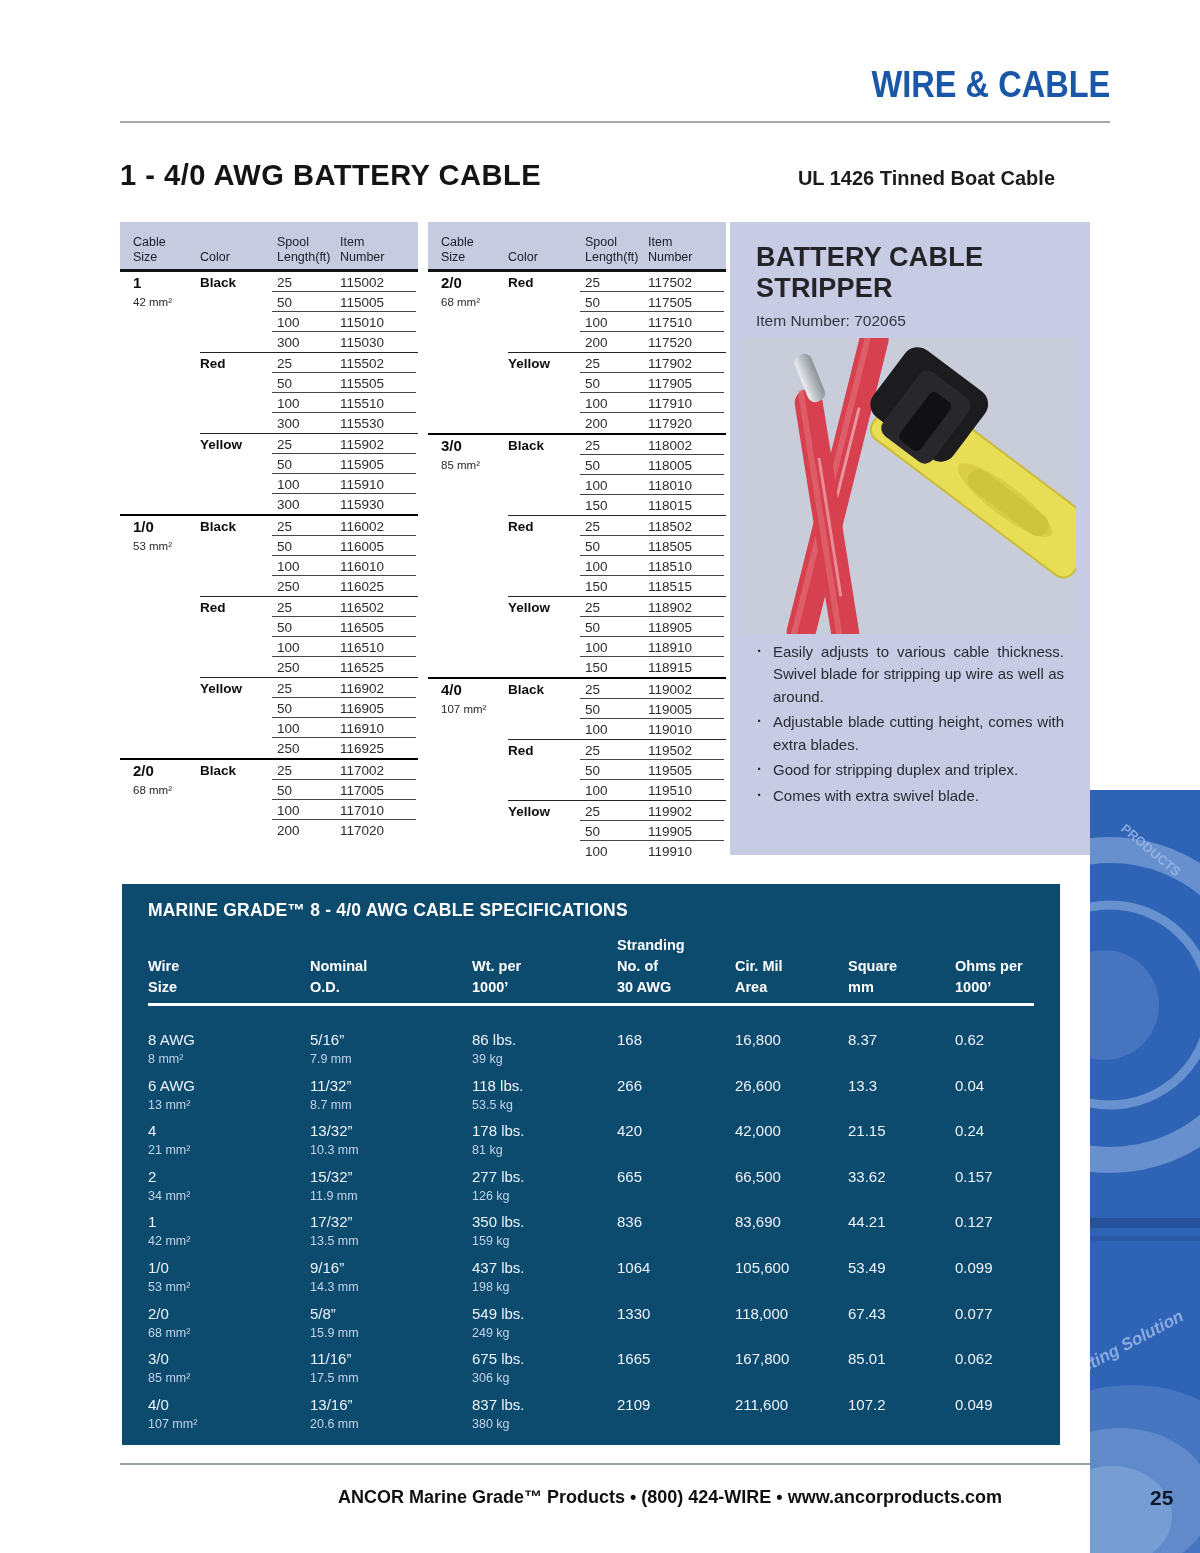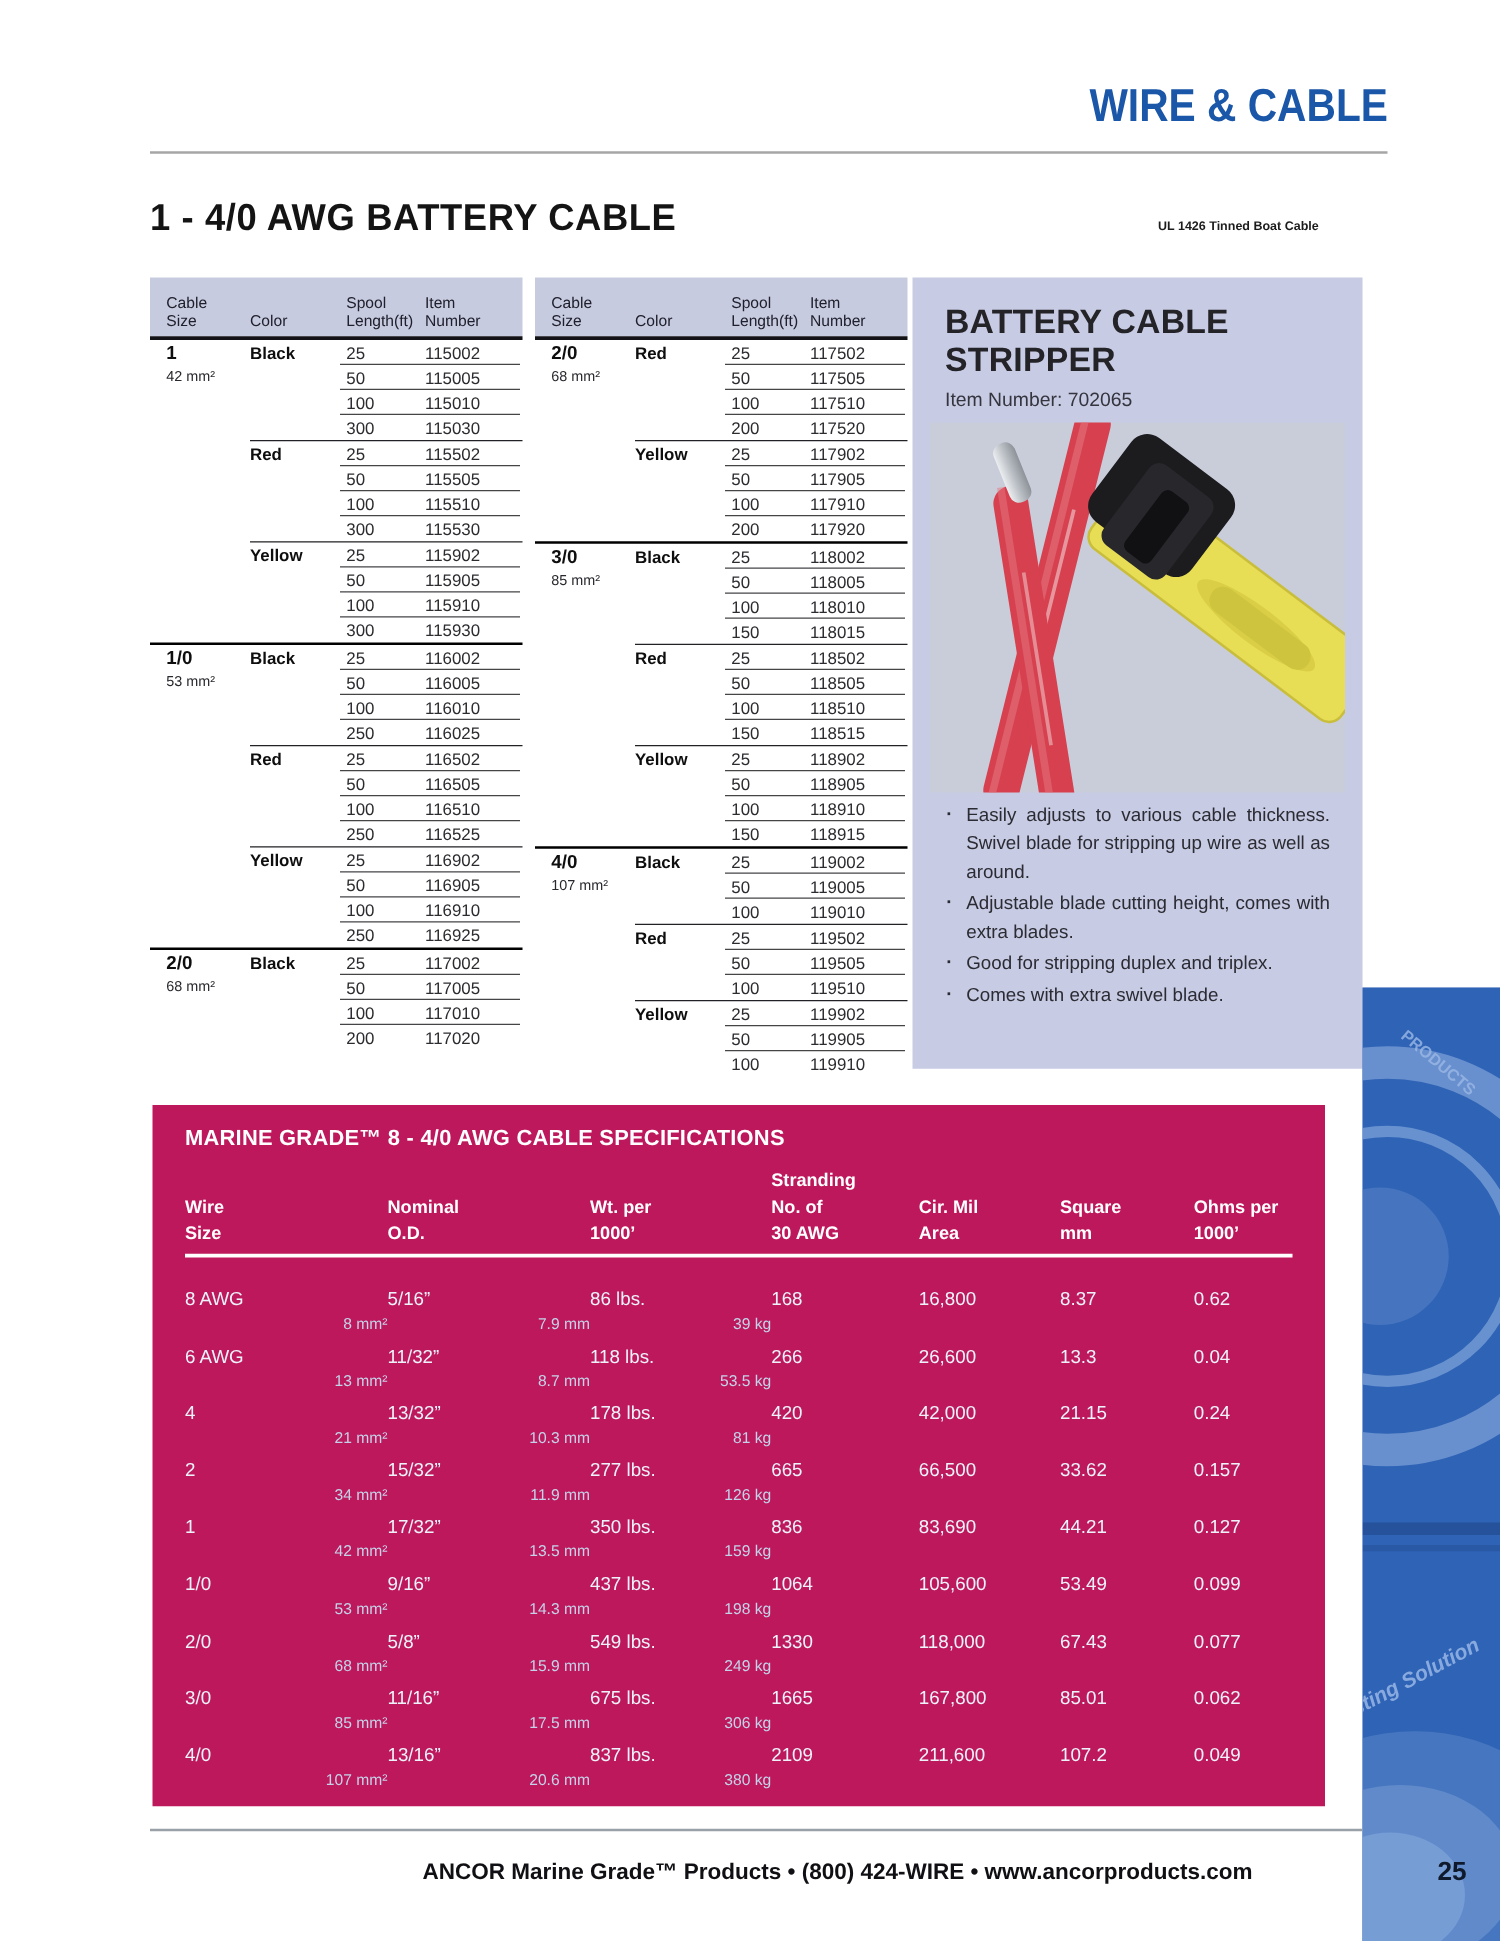--- a/index.html
+++ b/index.html
@@ -8,21 +8,21 @@
     font-family:"Liberation Sans", sans-serif; overflow:hidden;
   }
   
   .kicker {
     position:absolute; top:64px; right:90px; font-size:37px; font-weight:bold;
     color:#1a57a8; transform:scaleX(.88); transform-origin:100% 50%; white-space:nowrap;
   }
   .header-rule { position:absolute; top:121px; left:120px; width:990px; height:2px; background:#a6a6a6; }
   .title-row { position:absolute; top:158px; left:120px; width:935px; display:flex; align-items:baseline; }
   .h1 { font-size:30px; font-weight:bold; color:#141414; letter-spacing:.5px; transform:scaleX(.97); transform-origin:0 100%; white-space:nowrap; }
-  .subtitle { margin-left:auto; font-size:10px; font-weight:bold; color:#1c1c1c; white-space:nowrap; }
+  .subtitle { margin-left:auto; font-size:20px; font-weight:bold; color:#1c1c1c; white-space:nowrap; }
 
   
   .cable-table { position:absolute; top:222px; width:298px; }
   #cable-table-left  { left:120px; }
   #cable-table-right { left:428px; }
   .ct-header {
     background:#c7cbe0; display:grid; grid-template-columns:67px 77px 63px auto;
     align-items:end; padding:5px 0 5px 13px; height:47px; font-size:12.5px;
     color:#20202c; line-height:1.15; white-space:pre-line;
   }
@@ -43,32 +43,32 @@
   }
   .strip-title { font-size:27px; font-weight:bold; line-height:1.14; color:#232328; letter-spacing:.2px; }
   .strip-item  { margin-top:8px; font-size:15.5px; color:#35353f; }
   .photo { margin:8px -12px 2px; }
   .bullet { position:relative; padding-left:17px; font-size:15px; line-height:1.5; color:#2b2b33; text-align:justify; margin-top:3px; }
   .bullet::before { content:"·"; position:absolute; left:1px; top:-1px; font-weight:bold; color:#2b2b33; }
 
   
   .spec {
     position:absolute; left:122px; top:884px; width:938px; height:561px;
-    background:#be185d; color:#fff; padding:16px 26px; overflow:hidden;
+    background:#0c4a6e; color:#fff; padding:16px 26px; overflow:hidden;
   }
   .spec-title { font-size:17.5px; font-weight:bold; letter-spacing:.2px; }
   .spec-head {
     display:grid; grid-template-columns:162px 162px 145px 118px 113px 107px 1fr;
     align-items:end; margin-top:14px; font-weight:bold; font-size:14.5px;
     line-height:1.45; white-space:pre-line;
   }
   .spec-rule { height:3px; background:#ffffff; margin-top:5px; }
   .spec-row { display:grid; grid-template-columns:162px 162px 145px 118px 113px 107px 1fr; height:45.6px; padding-top:25px; }
   .spec-main { display:block; font-size:15px; color:#eef3fa; }
-  .spec-sub  { display:block; font-size:12.5px; color:#c3d3e9; margin-top:4px;text-align:right; }
+  .spec-sub  { display:block; font-size:12.5px; color:#c3d3e9; margin-top:4px; }
 
   
   .sidebar { position:absolute; left:1090px; top:790px; width:110px; height:763px; background:#2e63b6; overflow:hidden; }
   .pagenum { position:absolute; left:1150px; top:1486px; font-size:21px; font-weight:bold; color:#0e1a2c; }
   .footrule { position:absolute; top:1463px; left:120px; width:970px; height:2px; background:#9aa0a8; }
   .footer { position:absolute; top:1487px; left:200px; width:940px; text-align:center; font-weight:bold; font-size:18px; color:#101014; }
 </style>
 </head>
 <body>
 

